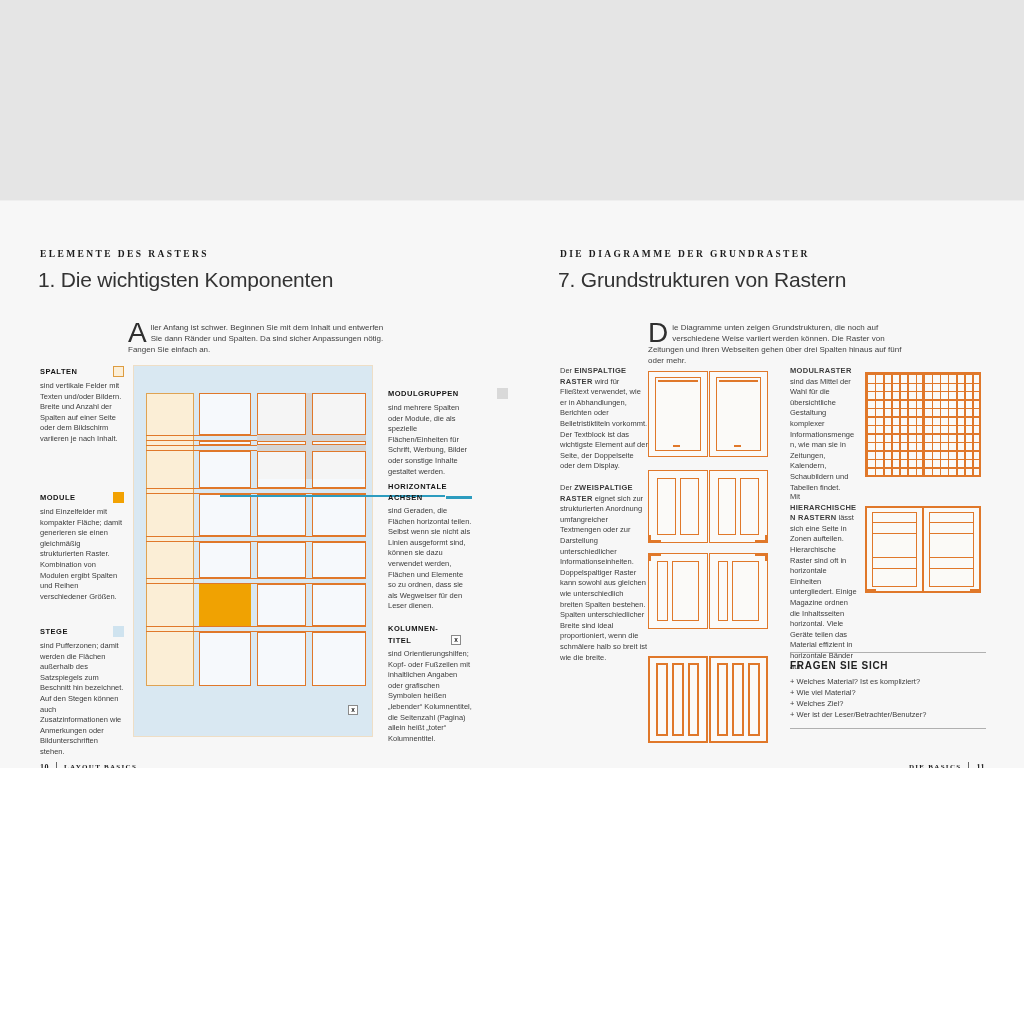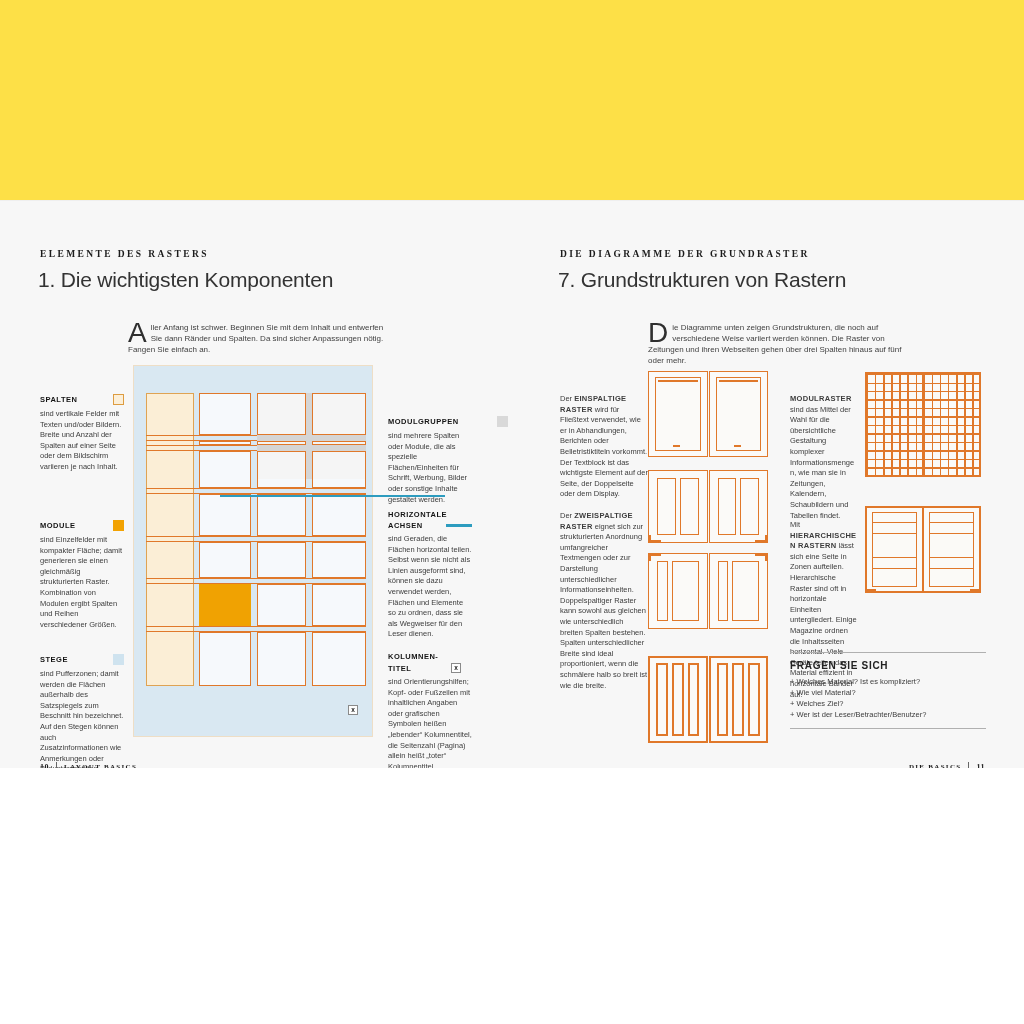--- a/index.html
+++ b/index.html
@@ -1,28 +1,28 @@
 <!DOCTYPE html>
 <html><head>
 <meta charset="utf-8">
 <style>
   * { box-sizing: border-box; margin: 0; padding: 0; }
   html,body { background:#fff; }
-  .canvas { position:relative; width:1024px; height:768px; background:#fde047;
+  .canvas { position:relative; width:1024px; height:768px; background:#e5e5e5;
             font-family:"Liberation Sans", sans-serif; overflow:hidden; }
   .page-band { position:absolute; left:0; top:200px; width:1024px; height:588px;
                background:#f7f7f7; border-top:1px solid #efefef; border-bottom:1px solid #eeeeee; }
 
   .eyebrow { position:absolute; font-family:"Liberation Serif", serif; font-weight:bold;
              font-size:9.5px; letter-spacing:2.4px; color:#1c1c1c; white-space:nowrap; }
   .h1 { position:absolute; font-size:21px; letter-spacing:-0.2px; color:#333; white-space:nowrap; font-weight:normal; }
   .intro { position:absolute; font-size:8px; line-height:11px; color:#3f3f3f; }
   .dropcap { float:left; font-size:28px; line-height:22px; padding-right:4px; color:#2f2f2f; }
 
-  .absblock { position:absolute;margin-top:28px; }
+  .absblock { position:absolute; }
   .gloss-head { display:flex; justify-content:space-between; align-items:center; margin-bottom:4px; }
   .gloss-label { font-size:7.5px; font-weight:bold; letter-spacing:0.5px; color:#141414; white-space:nowrap; }
   .swatch { width:11px; height:11px; flex:0 0 auto; }
   .swatch-cream  { background:#fcefd8; border:1px solid #dd9c40; }
   .swatch-orange { background:#f2a202; }
   .swatch-blue   { background:#cfe3ef; }
   .swatch-gray   { background:#d9d9d9; }
   .swatch-line   { width:26px; height:2.5px; background:#2d9cbf; flex:0 0 auto; }
   .xbox { width:10px; height:10px; background:#fdfdfd; border:1px solid #8a8a8a;
           font-size:6.5px; line-height:8px; text-align:center; color:#222; font-weight:bold; flex:0 0 auto; }

